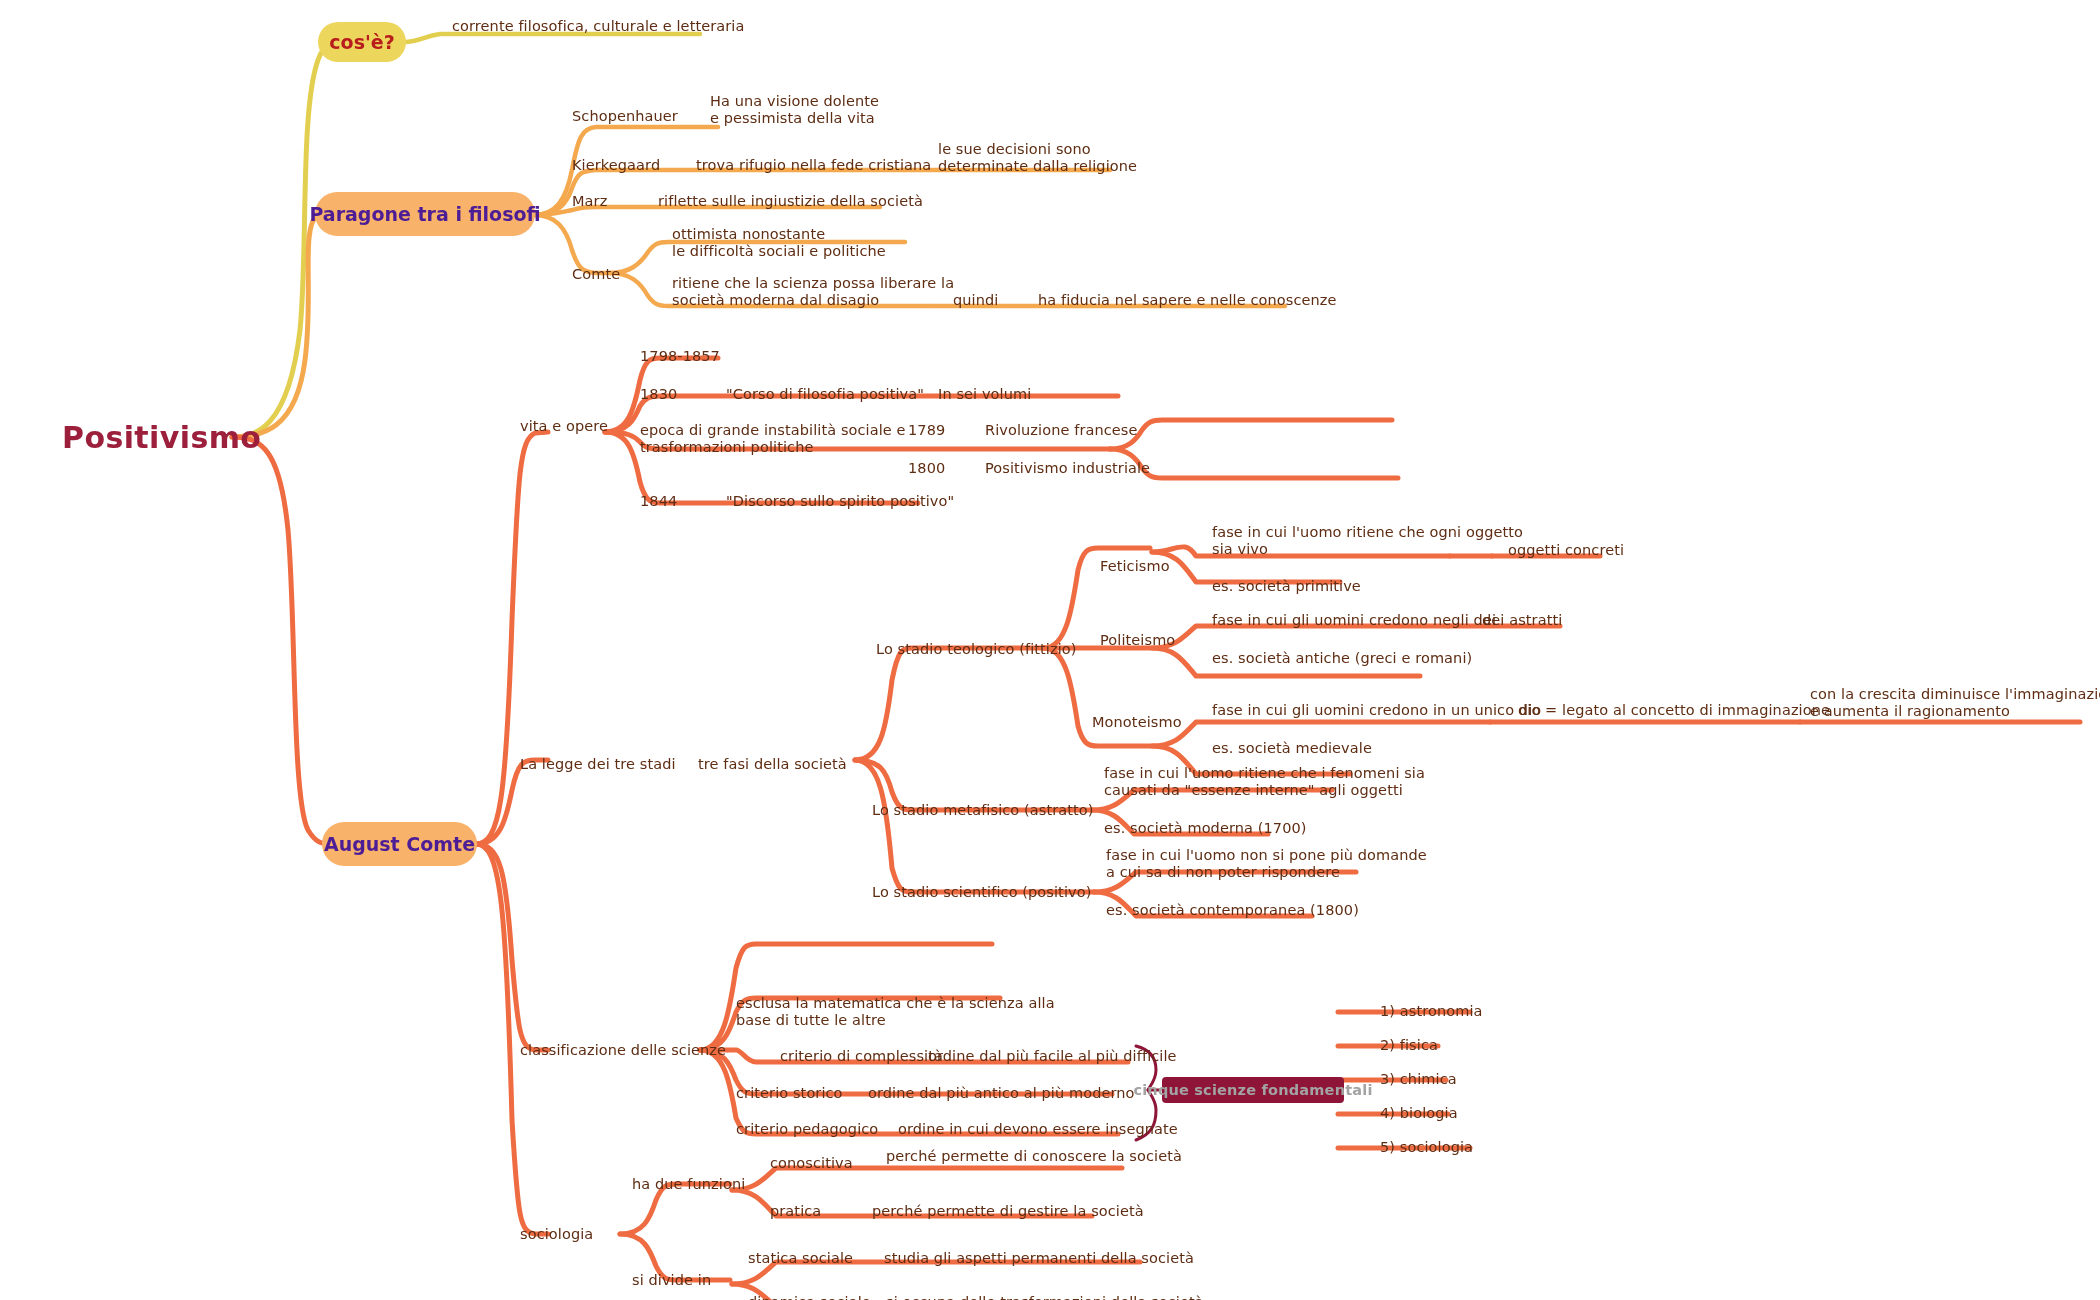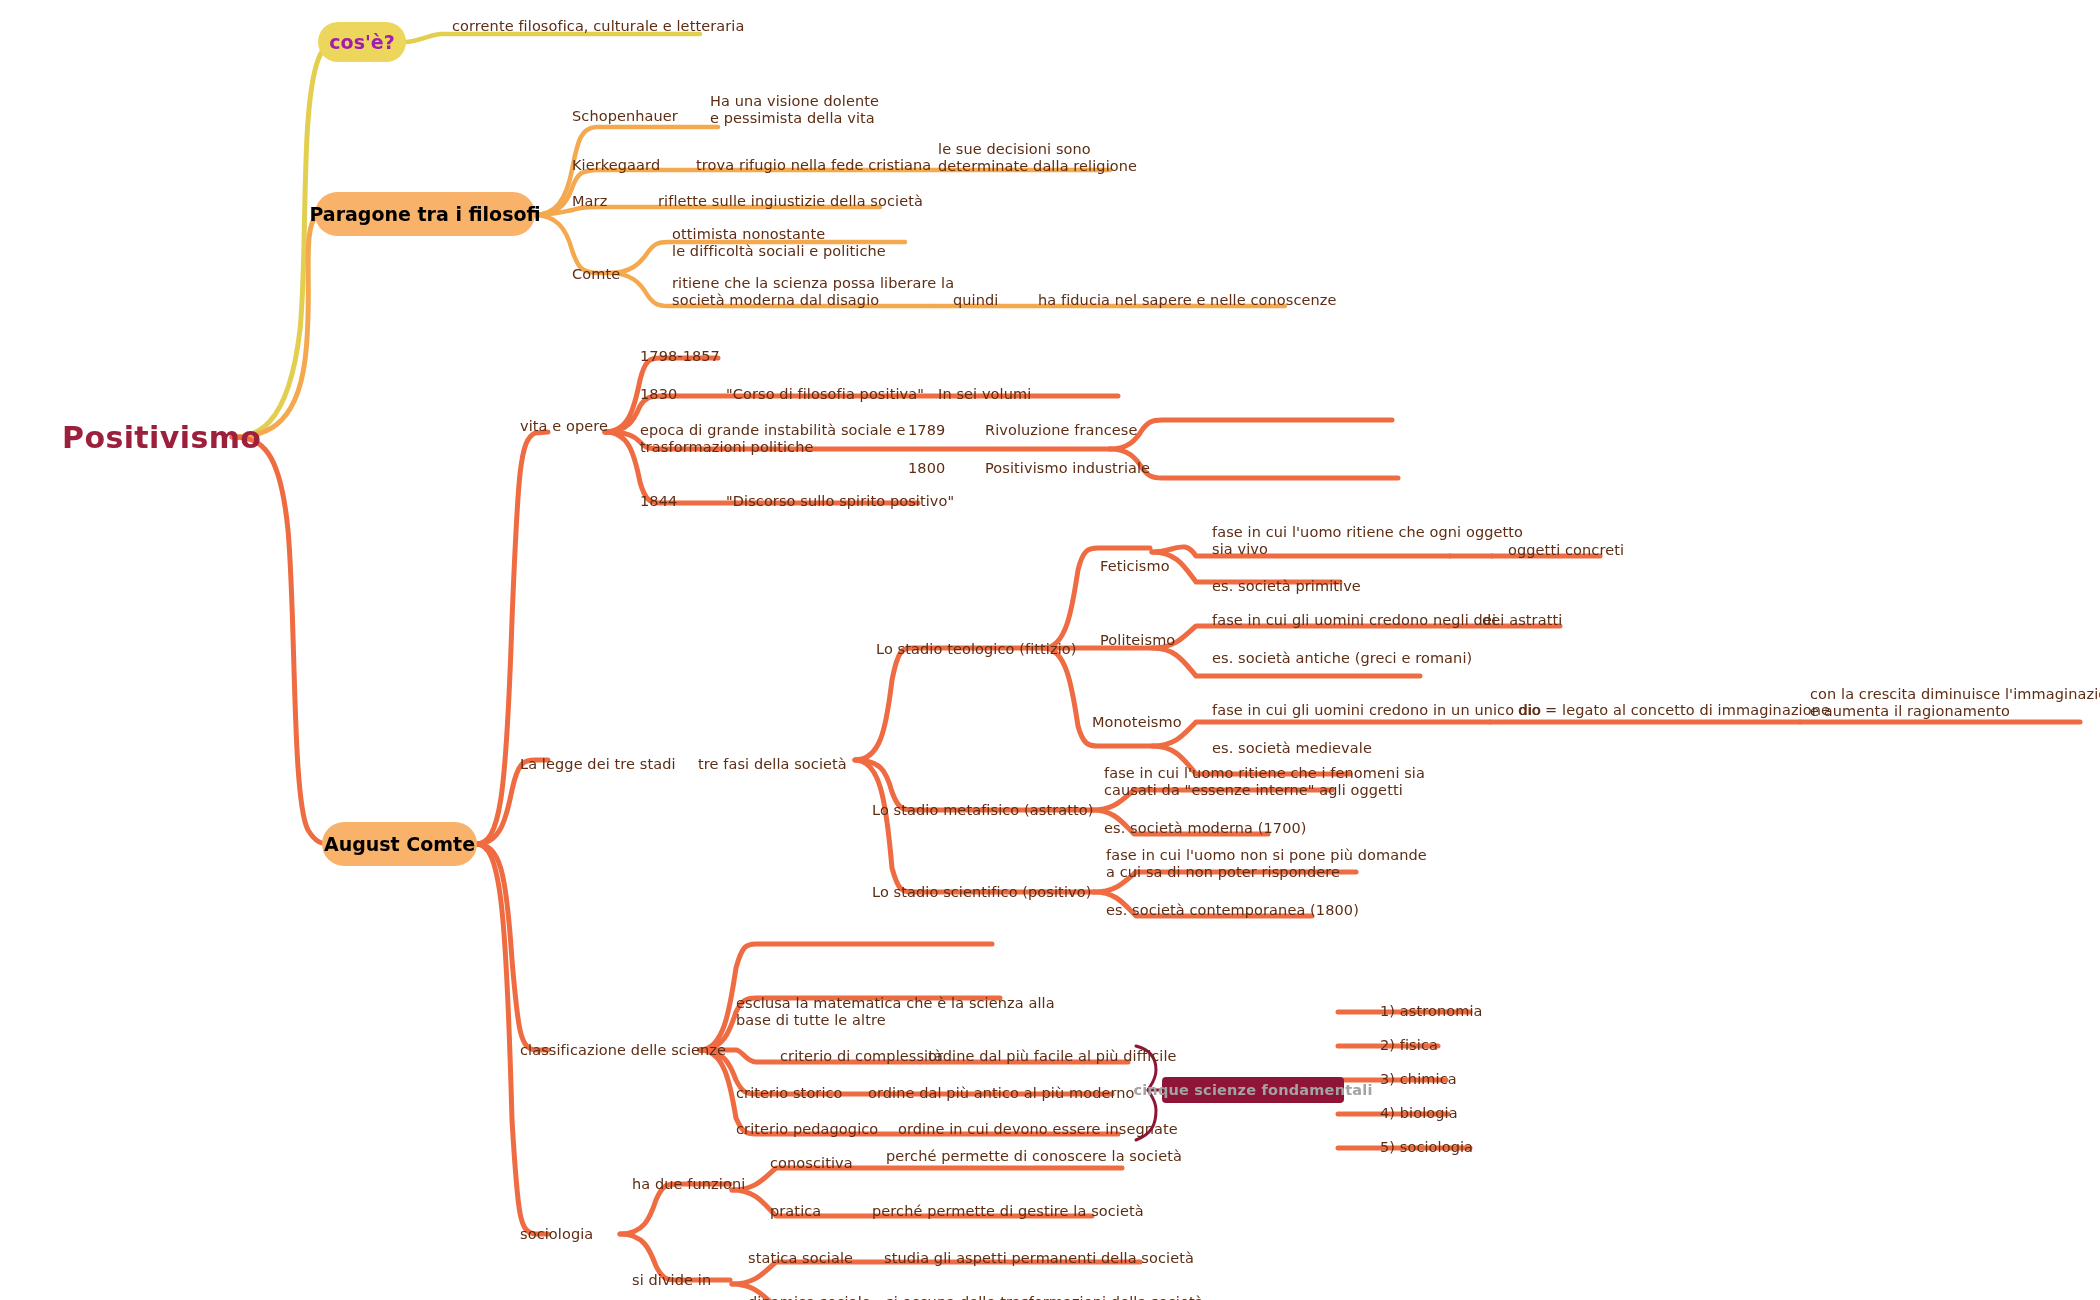--- a/index.html
+++ b/index.html
@@ -51,29 +51,29 @@
     align-items: center;
     justify-content: center;
     border-radius: 22px;
     font-weight: 700;
     white-space: nowrap;
     box-sizing: border-box;
     padding: 0 16px;
   }
   .pill.yellow {
     background: #ecd65c;
-    color: #a21caf;
+    color: #b91c1c;
     font-size: 19px;
   }
   .pill.orange {
     background: #f7b濃;
   }
   .pill.orange {
     background: #f8b26a;
-    color: #000000;
+    color: #4c1d95;
     font-size: 19px;
   }
   .pill.maroon {
     background: #8e1537;
     color: #a3a3a3;
     font-size: 14.5px;
     border-radius: 4px;
     font-weight: 600;
     letter-spacing: .2px;
   }

